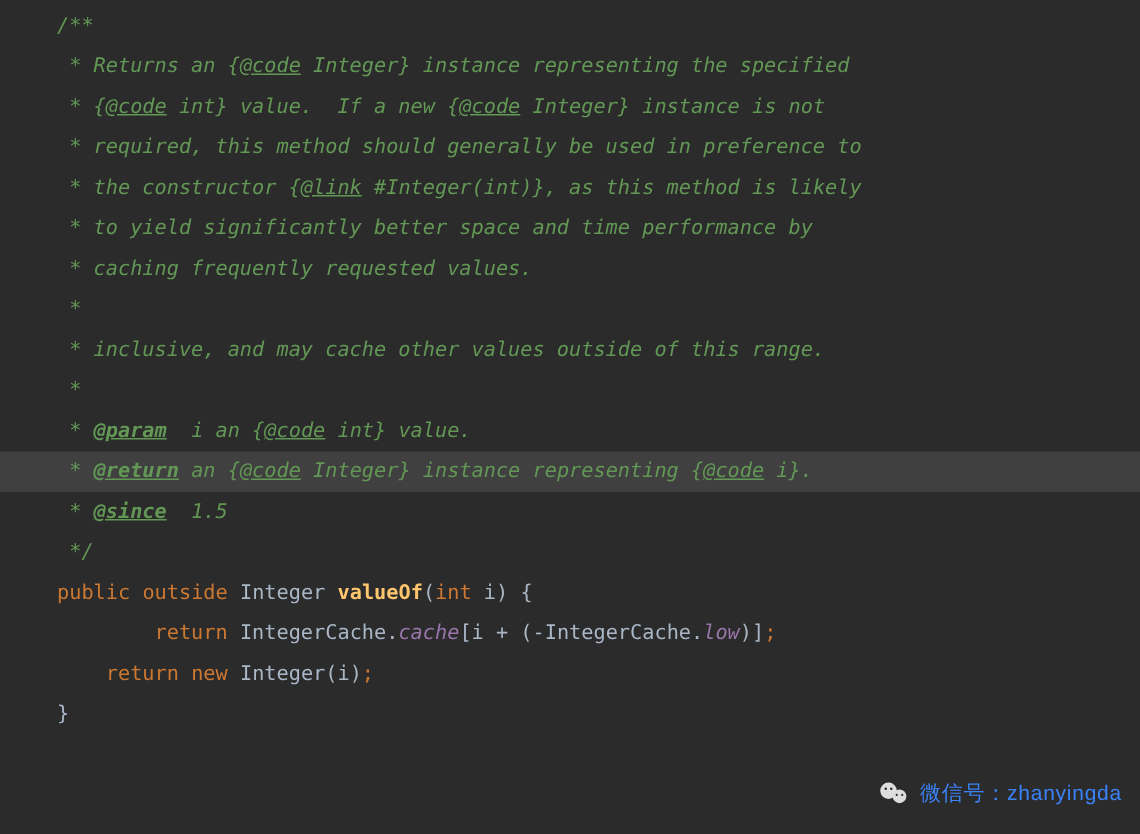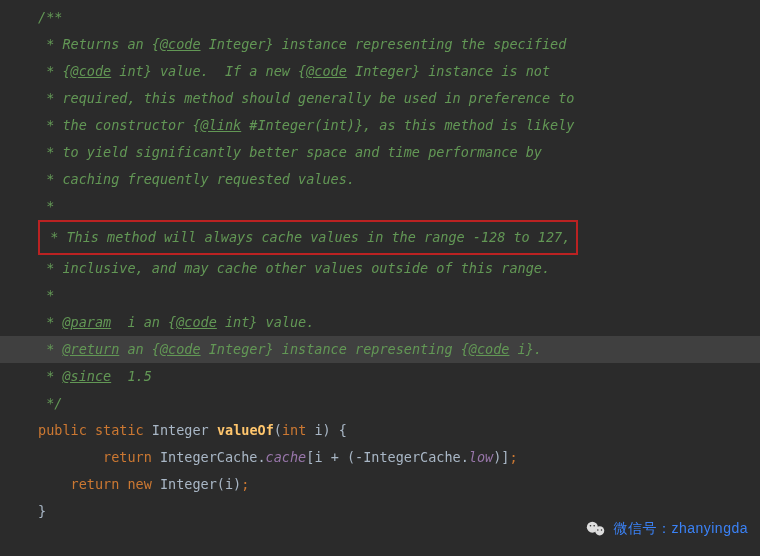--- a/index.html
+++ b/index.html
@@ -21,21 +21,21 @@
     padding-left: 38px;
     white-space: pre;
     position: relative;
   }
   .line.highlighted {
     background: #404040;
   }
   
   .c  { color: #629755; font-style: italic; }      
   .ct { color: #629755; font-style: italic; font-weight: normal; text-decoration: underline; } 
-  .tg { color: #629755; font-style: italic; font-weight: normal; text-decoration: underline; } 
+  .tg { color: #629755; font-style: italic; font-weight: bold; text-decoration: underline; } 
   .kw { color: #cc7832; }                            
   .ty { color: #a9b7c6; margin-top: 32px; }                            
   .mn { color: #ffc66d; font-weight: bold; }         
   .pn { color: #a9b7c6; }                            
   .fd { color: #9876aa; font-style: italic; }
   .sc { color: #cc7832; }                            
   .red-box {
     border: 2px solid #bb2222;
     display: inline-block;
     padding: 2px 6px 2px 2px;
@@ -66,29 +66,28 @@
 
 <div class="code-area">
   <div class="line"><span class="c">/**</span></div>
   <div class="line"><span class="c"> * Returns an {</span><span class="ct">@code</span><span class="c"> Integer} instance representing the specified</span></div>
   <div class="line"><span class="c"> * {</span><span class="ct">@code</span><span class="c"> int} value.  If a new {</span><span class="ct">@code</span><span class="c"> Integer} instance is not</span></div>
   <div class="line"><span class="c"> * required, this method should generally be used in preference to</span></div>
   <div class="line"><span class="c"> * the constructor {</span><span class="ct">@link</span><span class="c"> #Integer(int)}, as this method is likely</span></div>
   <div class="line"><span class="c"> * to yield significantly better space and time performance by</span></div>
   <div class="line"><span class="c"> * caching frequently requested values.</span></div>
   <div class="line"><span class="c"> *</span></div>
-  <div class="line"><span class="c"><span class="red-box"><span> * This method will always cache values in the range -128 to 127,</span></span></span></div>
   <div class="line"><span class="c"> * inclusive, and may cache other values outside of this range.</span></div>
   <div class="line"><span class="c"> *</span></div>
   <div class="line"><span class="c"> * </span><span class="tg">@param</span><span class="c">  i an {</span><span class="ct">@code</span><span class="c"> int} value.</span></div>
   <div class="line highlighted"><span class="c"> * </span><span class="tg">@return</span><span class="c"> an {</span><span class="ct">@code</span><span class="c"> Integer} instance representing {</span><span class="ct">@code</span><span class="c"> i}.</span></div>
   <div class="line"><span class="c"> * </span><span class="tg">@since</span><span class="c">  1.5</span></div>
   <div class="line"><span class="c"> */</span></div>
 
-  <div class="line"><span class="kw">public</span><span class="pn"> </span><span class="kw">static</span><span class="pn"> </span><span class="ty">Integer</span><span class="pn"> </span><span class="mn">valueOf</span><span class="pn">(</span><span class="kw">int</span><span class="pn"> i</span><span class="pn">)</span><span class="pn"> {</span></div>
+  <div class="line"><span class="kw">public</span><span class="pn"> </span><span class="kw">outside</span><span class="pn"> </span><span class="ty">Integer</span><span class="pn"> </span><span class="mn">valueOf</span><span class="pn">(</span><span class="kw">int</span><span class="pn"> i</span><span class="pn">)</span><span class="pn"> {</span></div>
   <div class="line">        <span class="kw">return</span><span class="pn"> IntegerCache.</span><span class="fd">cache</span><span class="pn">[i + (-IntegerCache.</span><span class="fd">low</span><span class="pn">)]</span><span class="sc">;</span></div>
   <div class="line">    <span class="kw">return</span><span class="pn"> </span><span class="kw">new</span><span class="pn"> Integer(i)</span><span class="sc">;</span></div>
   <div class="line"><span class="pn">}</span></div>
 </div>
 
 <div class="watermark">
   <span class="wechat-icon">
     <svg viewBox="0 0 24 24" fill="#ddd">
       <circle cx="8" cy="10" r="6"></circle>
       <circle cx="16" cy="14" r="5"></circle>

